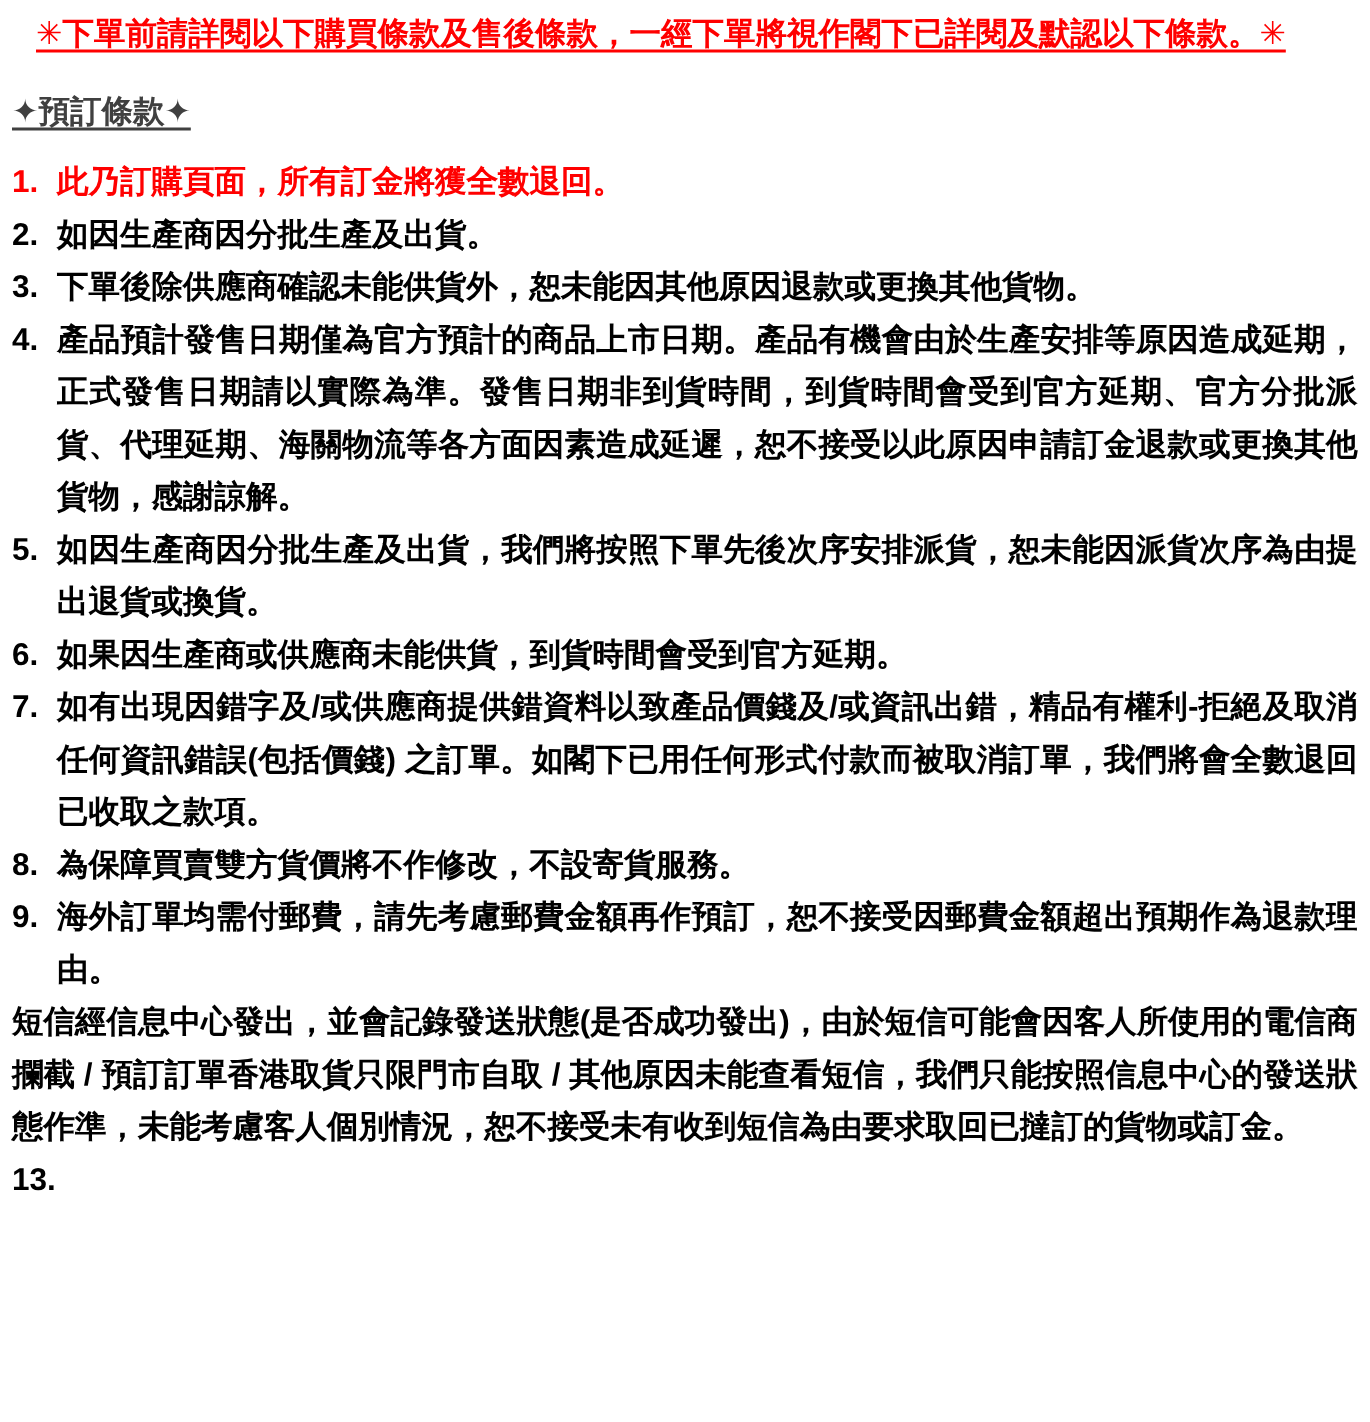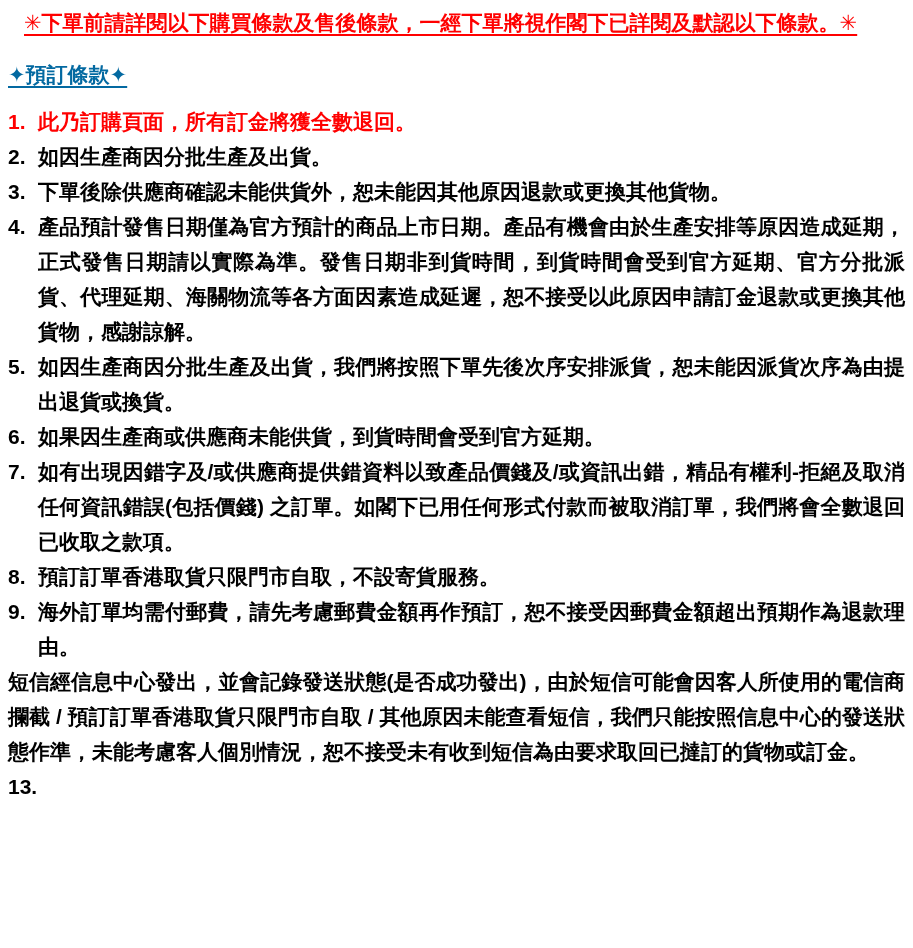--- a/index.html
+++ b/index.html
@@ -26,21 +26,21 @@
     text-decoration: underline;
     text-decoration-thickness: 2px;
     text-underline-offset: 4px;
     margin-left: 16px;
   }
   .section-title {
     display: inline-block;
     margin-top: 20px;
     font-size: 21px;
     line-height: 30px;
-    color: #0369a1;
+    color: #404040;
     text-decoration: underline;
     text-decoration-thickness: 2px;
     text-underline-offset: 4px;
   }
   .terms {
     margin-top: 14px;
   }
   .term-row {
     display: flex;
     font-size: 21px;
@@ -99,21 +99,21 @@
       <div class="term-row">
         <span class="term-num">6.</span>
         <div class="term-text"><span>如果因生產商或供應商未能供貨，到貨時間會受到官方延期。</span></div>
       </div>
       <div class="term-row">
         <span class="term-num">7.</span>
         <div class="term-text"><span>如有出現因錯字及/或供應商提供錯資料以致產品價錢及/或資訊出錯，精品有權利-拒絕及取消任何資訊錯誤(包括價錢) 之訂單。如閣下已用任何形式付款而被取消訂單，我們將會全數退回已收取之款項。</span></div>
       </div>
       <div class="term-row">
         <span class="term-num">8.</span>
-        <div class="term-text"><span>預訂訂單香港取貨只限門市自取，不設寄貨服務。</span></div>
+        <div class="term-text"><span>為保障買賣雙方貨價將不作修改，不設寄貨服務。</span></div>
       </div>
       <div class="term-row">
         <span class="term-num">9.</span>
         <div class="term-text"><span>海外訂單均需付郵費，請先考慮郵費金額再作預訂，恕不接受因郵費金額超出預期作為退款理由。</span></div>
       </div>
       <div class="term-row">
         <div class="term-text"><span>短信經信息中心發出，並會記錄發送狀態(是否成功發出)，由於短信可能會因客人所使用的電信商攔截 / 預訂訂單香港取貨只限門市自取 / 其他原因未能查看短信，我們只能按照信息中心的發送狀態作準，未能考慮客人個別情況，恕不接受未有收到短信為由要求取回已撻訂的貨物或訂金。</span></div>
       </div>
       <div class="term-row">
         <span class="term-num">13.</span>

